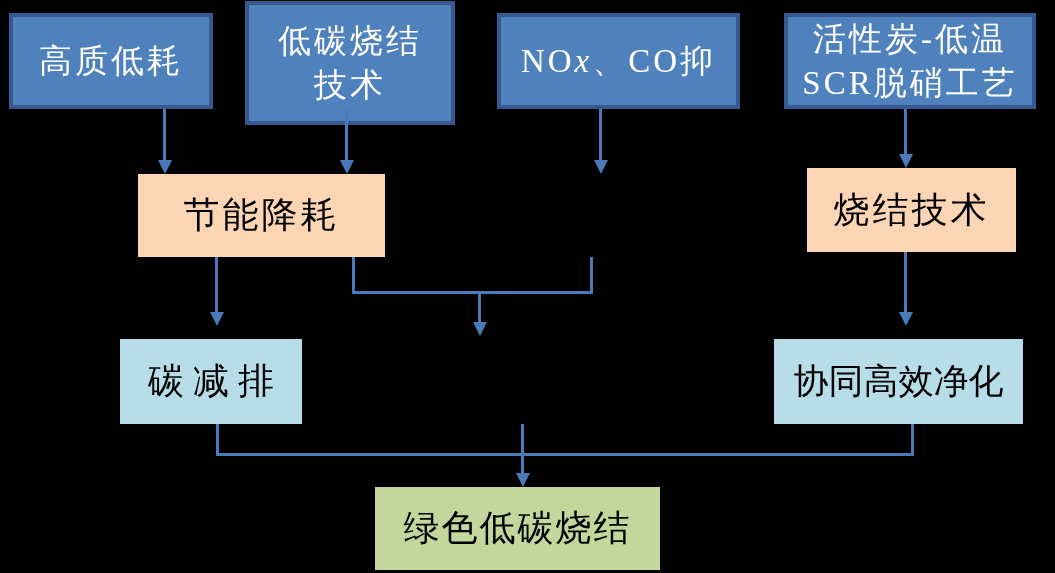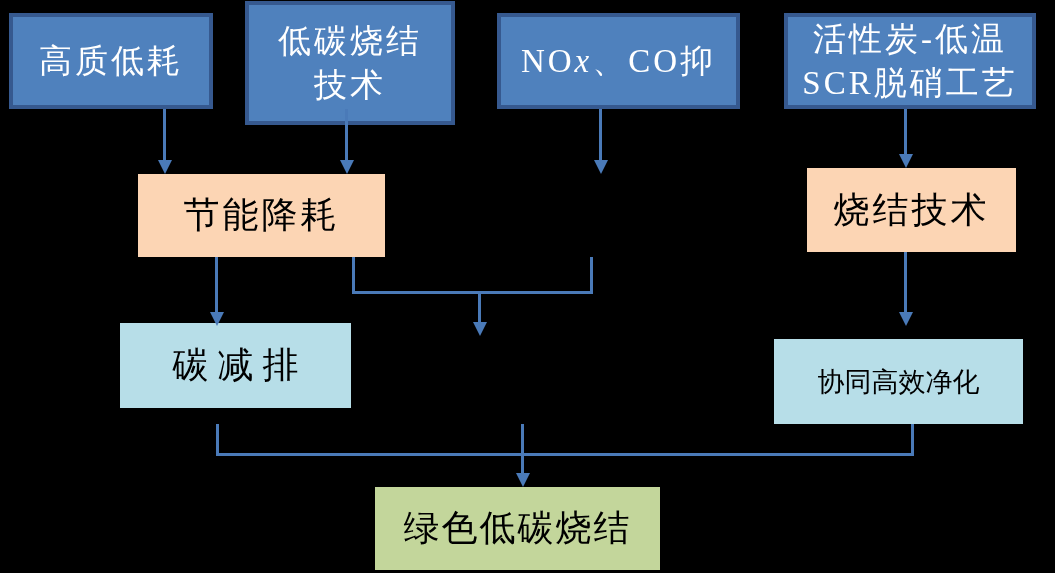--- a/index.html
+++ b/index.html
@@ -38,21 +38,21 @@
     font-size: 36px;
     letter-spacing: 3px;
   }
   .outcome {
     background: #b7dee8;
     color: #000000;
     font-size: 36px;
     letter-spacing: 2px;
   }
   .outcome.wide-space { letter-spacing: 9px; text-indent: 9px; }
-  .outcome.tight { letter-spacing: 0px; font-size: 27px; }
+  .outcome.tight { letter-spacing: 0px; font-size: 35px; }
   .goal {
     background: #c3d69b;
     color: #000000;
     font-size: 36px;
     letter-spacing: 2px;
   }
   .vline {
     position: absolute;
     width: 3px;
     background: #4a7ab8;
@@ -97,21 +97,21 @@
 
   <div class="box strategy" style="left:138px; top:174px; width:247px; height:83px;text-align:center;">
     <div>节能降耗</div>
   </div>
 
 
   <div class="box strategy" style="left:807px; top:168px; width:209px; height:84px;">
     <div>烧结技术</div>
   </div>
 
-  <div class="box outcome wide-space" style="left:120px; top:323px; width:231px; height:85px;">
+  <div class="box outcome wide-space" style="left:120px; top:339px; width:182px; height:85px;">
     <div>碳减排</div>
   </div>
 
 
   <div class="box outcome tight" style="left:774px; top:339px; width:249px; height:85px;">
     <div>协同高效净化</div>
   </div>
 
   <div class="box goal" style="left:375px; top:487px; width:285px; height:83px;text-align:right;">
     <div>绿色低碳烧结</div>

